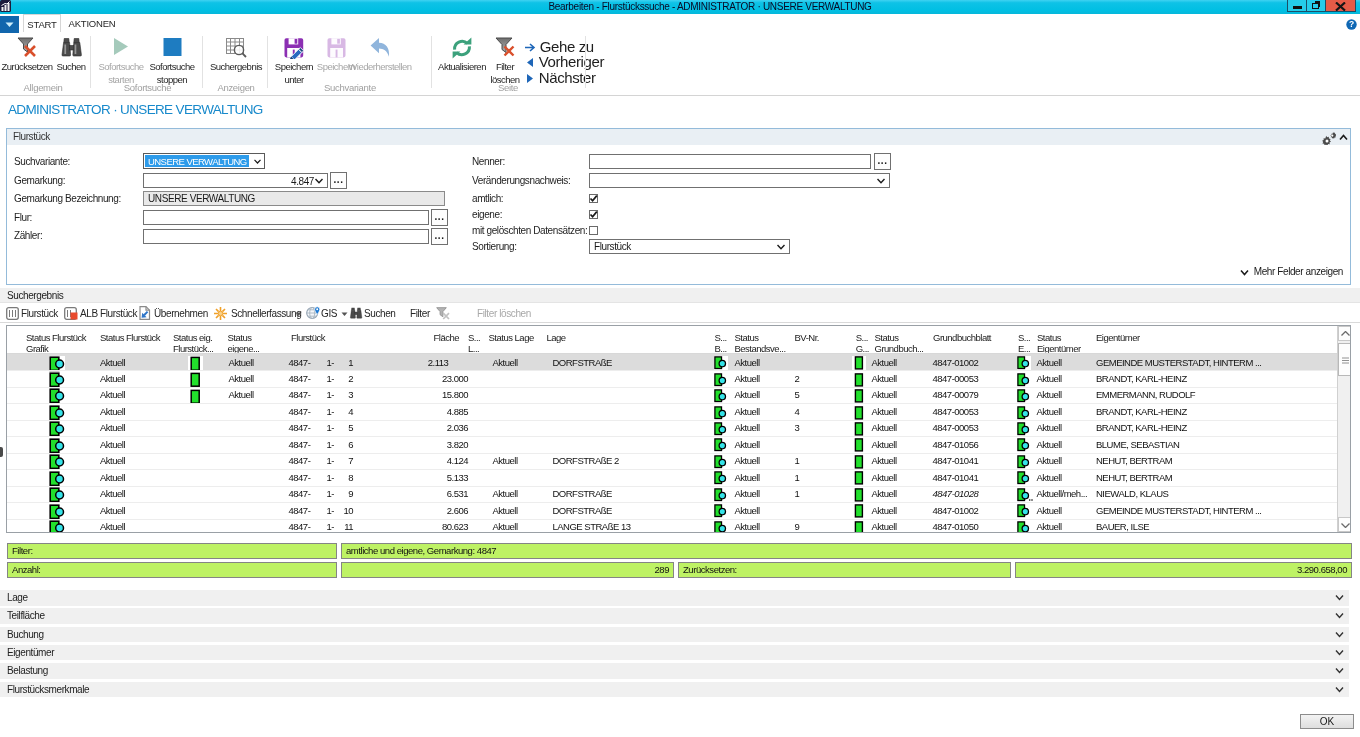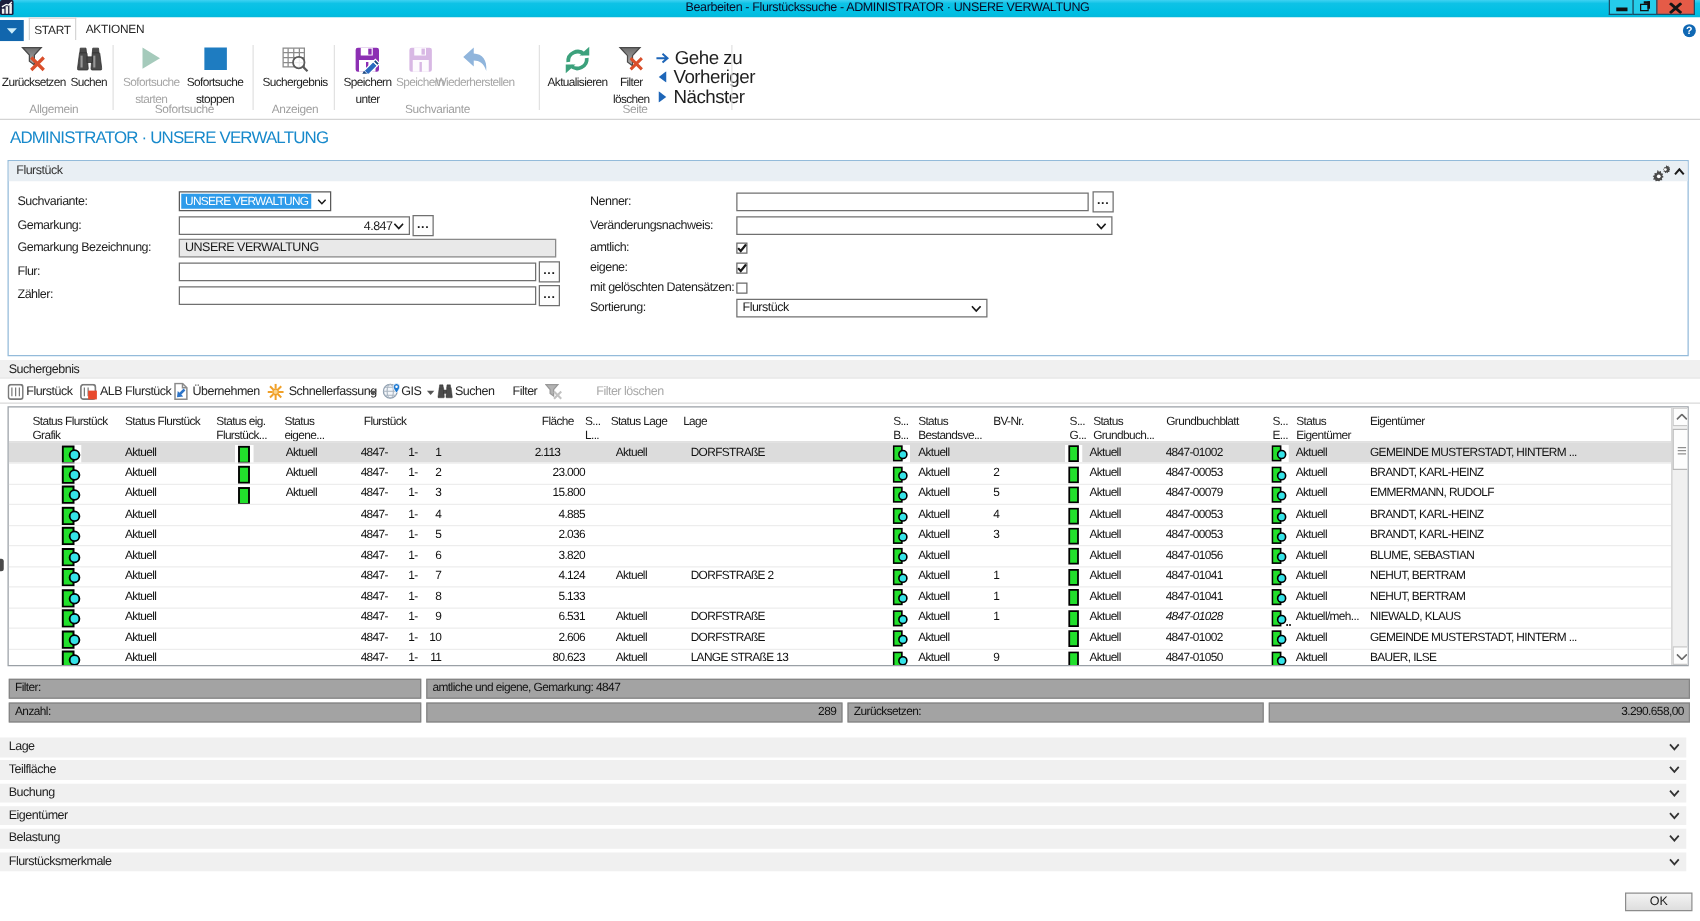--- a/index.html
+++ b/index.html
@@ -50,21 +50,21 @@
 .tbi.gray { color:#a8a8a8;margin-left:24px; }
 
 
 #grid { left:6px; top:325px; width:1345px; height:207.5px; border:1px solid #9aa0a6; background:#fff; overflow:hidden; }
 .th { position:absolute; font-size:9.5px; letter-spacing:-0.5px; color:#1a1a1a; line-height:11px; white-space:nowrap; }
 .row { position:absolute; left:0; width:1330px; height:16px; }
 .cell { position:absolute; top:2.5px; font-size:9.5px; letter-spacing:-0.5px; color:#111; white-space:nowrap; }
 .rsepline { position:absolute; left:0; width:1330px; height:1px; background:#ededed; }
 
 
-.fbox { position:absolute; height:16px; border:1px solid #858585; background:#a3a3a3; font-size:9.5px; letter-spacing:-0.45px; line-height:14px; padding:0 4px; color:#111; }
+.fbox { position:absolute; height:16px; border:1px solid #858585; background:#bef264; font-size:9.5px; letter-spacing:-0.45px; line-height:14px; padding:0 4px; color:#111; }
 
 
 .acc { position:absolute; left:0; width:1349px; height:15.5px; background:#f0f0f0; font-size:10px; letter-spacing:-0.4px; line-height:15px; padding-left:7px; color:#222; }
 .accch { position:absolute; right:5px; top:0; }
 
 
 #okbtn { left:1300px; top:714px; width:54px; height:15px; background:linear-gradient(#f3f3f3,#dedede); border:1px solid #8c8c8c; text-align:center; line-height:14px; font-size:10px; }
 </style>
 </head>
 <body>
@@ -265,20 +265,23 @@
       <svg width="9" height="9" viewBox="0 0 9 9" style="position:absolute;left:-1px;top:-1px;">
         <path d="M1.5 4.5 L3.6 6.8 L7.8 1.6" stroke="#1a1a1a" stroke-width="1.7" fill="none"></path>
       </svg>
     </div>
   <div class="cbx" style="left:582px;top:97px;"></div>
   <div class="fin" style="left:582px;top:110px;width:201px;line-height:13px;padding-left:4px;">Flurstück
     <svg style="position:absolute;right:4px;top:4px;" width="8" height="6" viewBox="0 0 8 6">
         <path d="M0.5 1 L4 4.8 L7.5 1" stroke="#1a1a1a" stroke-width="1.4" fill="none"></path>
       </svg>
   </div>
+  <div class="abs" id="mehrfelder"><svg width="9" height="7" viewBox="0 0 9 7" style="vertical-align:-1px;">
+        <path d="M1 1.5 L4.5 5.5 L8 1.5" stroke="#1a1a1a" stroke-width="1.5" fill="none"></path>
+      </svg>&nbsp;&nbsp;Mehr Felder anzeigen</div>
 </div>
 
 <div class="abs" id="sehead">Suchergebnis</div>
 <div class="abs" id="setoolbar">
 <svg class="abs" style="left:6px;top:4px;" width="13" height="13" viewBox="0 0 13 13">
       <rect x="0.7" y="0.7" width="11.6" height="11.6" rx="2" fill="#fff" stroke="#7a7a7a" stroke-width="1.3"></rect>
       <path d="M3.5 3 V10 M6.5 3 V10 M9.5 3 V10" stroke="#7a7a7a" stroke-width="1"></path>
     </svg>
 <div class="tbi" style="left:21px;">Flurstück</div>
 <svg class="abs" style="left:64px;top:4px;" width="14" height="13" viewBox="0 0 14 13">

